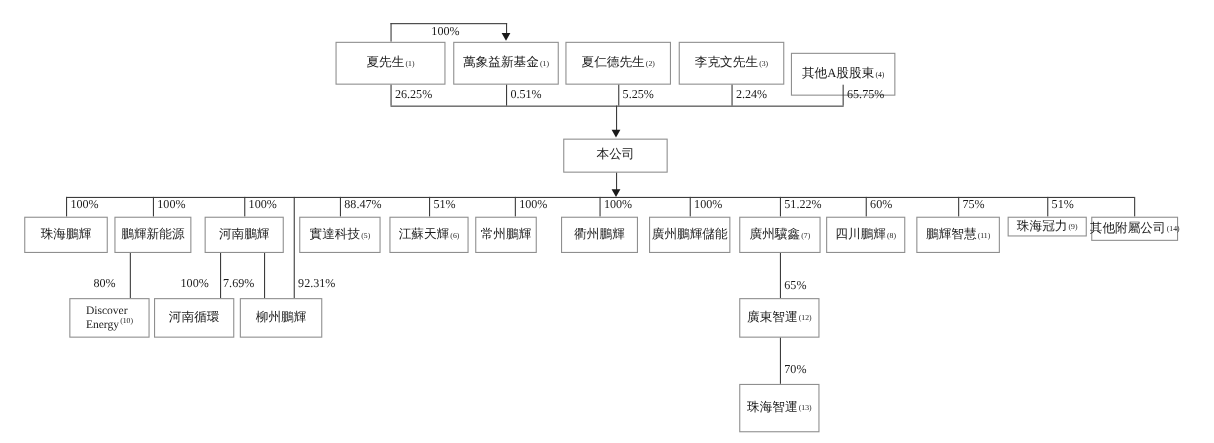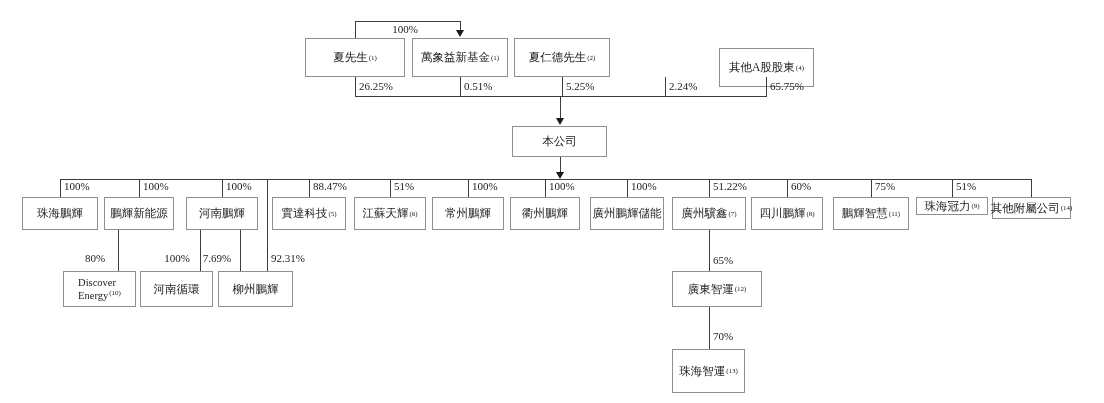--- a/index.html
+++ b/index.html
@@ -40,20 +40,24 @@
     <span>夏先生</span>
       <sup>(1)</sup>
   </div>
   <div class="box" style="left:412px;top:38px;width:96px;height:39px">
     <span>萬象益新基金</span>
       <sup>(1)</sup>
   </div>
   <div class="box" style="left:514px;top:38px;width:96px;height:39px">
     <span>夏仁德先生</span>
       <sup>(2)</sup>
+  </div>
+  <div class="box" style="left:617px;top:38px;width:96px;height:39px">
+    <span>李克文先生</span>
+      <sup>(3)</sup>
   </div>
   <div class="box" style="left:719px;top:48px;width:95px;height:39px">
     <span>其他A股股東</span>
       <sup>(4)</sup>
   </div>
 
   <div class="vl" style="left:355px;top:77px;height:19px"></div>
   <div class="vl" style="left:460px;top:77px;height:19px"></div>
   <div class="vl" style="left:562px;top:77px;height:19px"></div>
   <div class="vl" style="left:665px;top:77px;height:19px"></div>
@@ -112,21 +116,21 @@
     <span>河南鵬輝</span>
   </div>
   <div class="box" style="left:272px;top:197px;width:74px;height:33px">
     <span>實達科技</span>
       <sup>(5)</sup>
   </div>
   <div class="box" style="left:354px;top:197px;width:72px;height:33px">
     <span>江蘇天輝</span>
       <sup>(6)</sup>
   </div>
-  <div class="box" style="left:432px;top:197px;width:72px;height:33px">
+  <div class="box" style="left:432px;top:197px;width:56px;height:33px">
     <span>常州鵬輝</span>
   </div>
   <div class="box" style="left:510px;top:197px;width:70px;height:33px">
     <span>衢州鵬輝</span>
   </div>
   <div class="box" style="left:590px;top:197px;width:74px;height:33px">
     <span>廣州鵬輝儲能</span>
   </div>
   <div class="box" style="left:672px;top:197px;width:74px;height:33px">
     <span>廣州驥鑫</span>
@@ -166,21 +170,21 @@
       <div>Discover</div>
       <div><span>Energy</span><sup>(10)</sup></div>
     </div>
   </div>
   <div class="box" style="left:140px;top:271px;width:73px;height:36px">
     <span>河南循環</span>
   </div>
   <div class="box" style="left:218px;top:271px;width:75px;height:36px">
     <span>柳州鵬輝</span>
   </div>
-  <div class="box" style="left:672px;top:271px;width:90px;height:36px">
+  <div class="box" style="left:672px;top:271px;width:73px;height:36px">
     <span>廣東智運</span>
       <sup>(12)</sup>
   </div>
 
   <div class="vl" style="left:709px;top:307px;height:42px"></div>
   <span class="pct" style="left:713px;top:331px">70%</span>
   <div class="box" style="left:672px;top:349px;width:73px;height:44px">
     <span>珠海智運</span>
       <sup>(13)</sup>
   </div>

